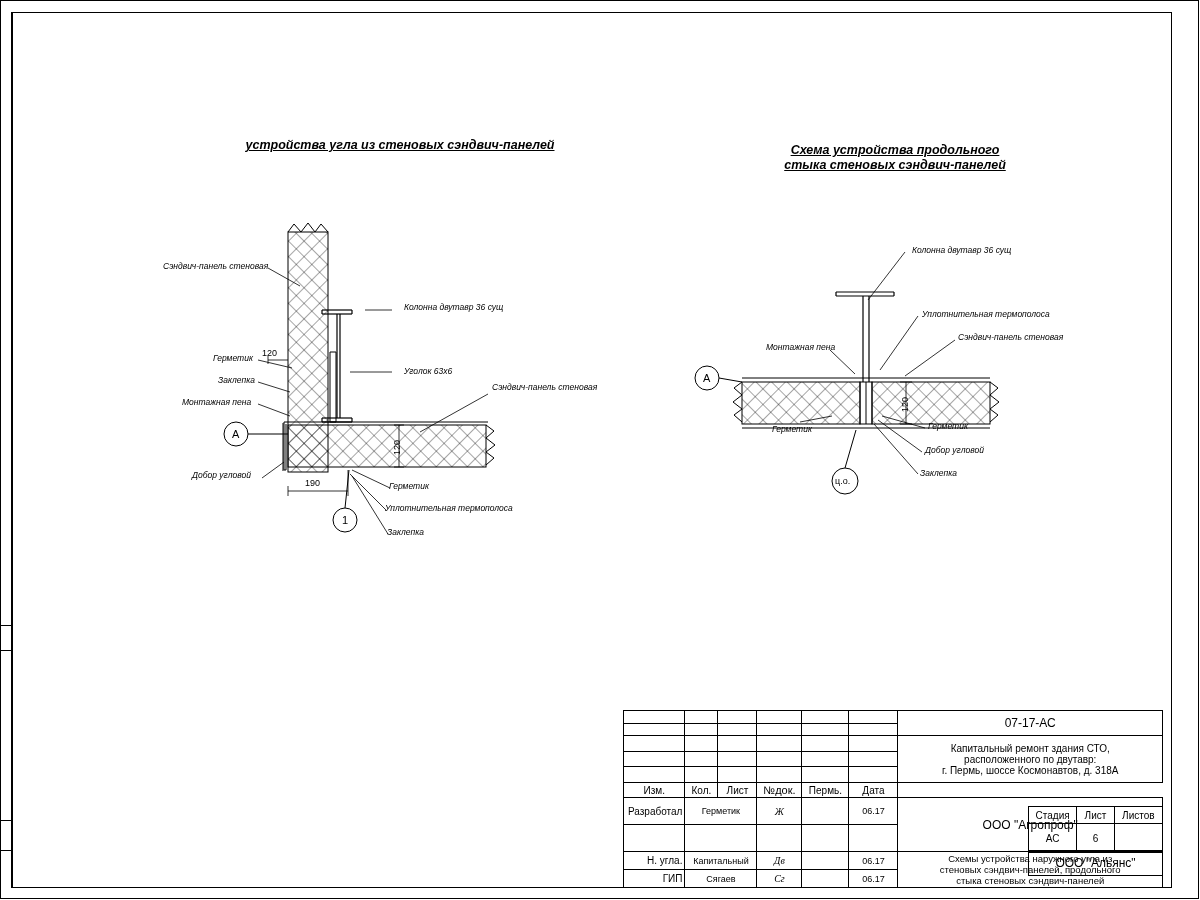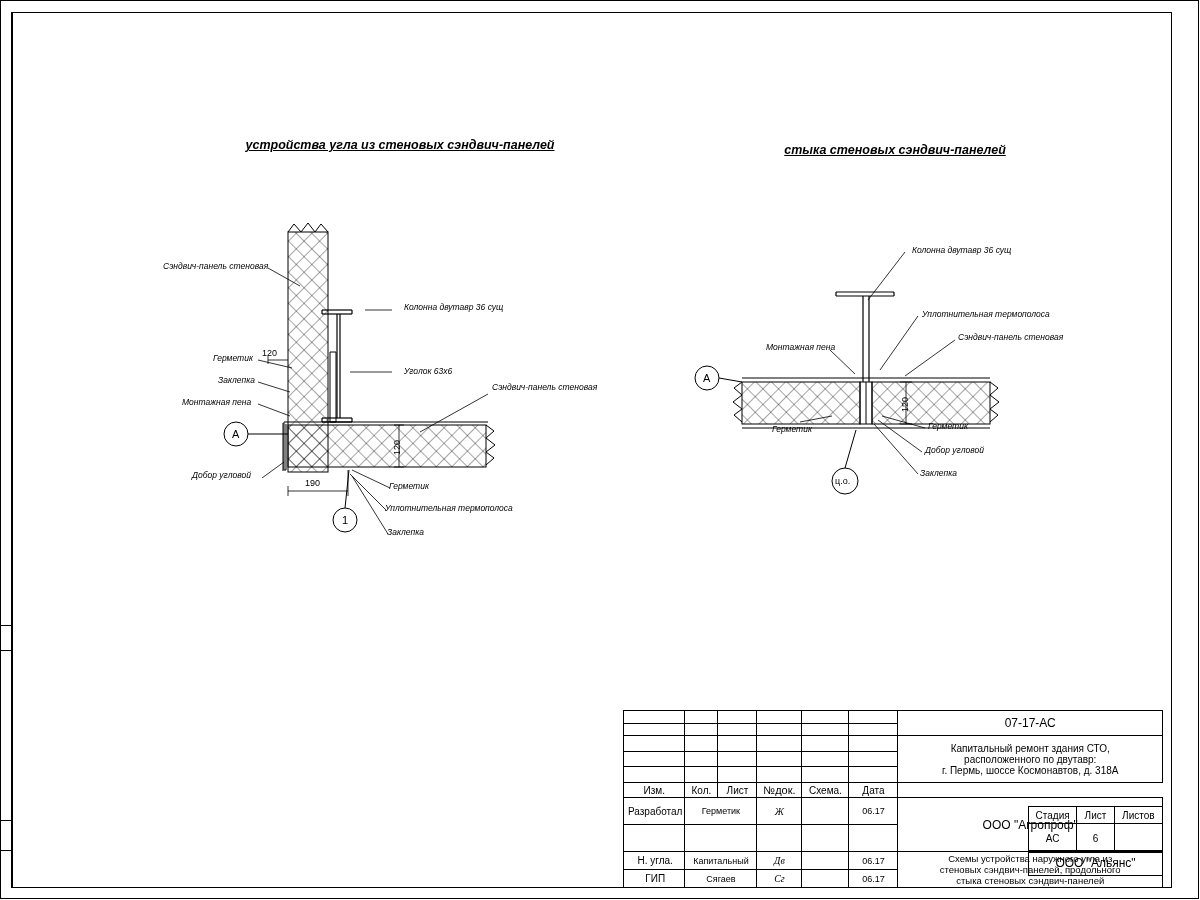--- a/index.html
+++ b/index.html
@@ -13,21 +13,21 @@
   .strip-div{position:absolute;left:0;width:12px;border-top:1px solid #000;}
   .title-it{font-style:italic;font-weight:bold;text-align:center;font-size:12.5px;line-height:15px;}
   .lbl{position:absolute;font-style:italic;font-size:8.5px;white-space:nowrap;}
   .dim{position:absolute;font-size:9px;white-space:nowrap;}
   .dimv{position:absolute;font-size:9px;white-space:nowrap;transform:rotate(-90deg);transform-origin:left top;}
   svg{position:absolute;left:0;top:0;overflow:visible;}
   
   .tb{position:absolute;left:623px;top:710px;width:540px;height:166px;font-size:10.5px;}
   .tb table{border-collapse:collapse;width:540px;height:166px;}
   .tb td{border:1px solid #000;padding:0 2px;text-align:center;vertical-align:middle;font-size:10px;}
-  .tb td.l{text-align:center;padding-left:4px;}
+  .tb td.l{text-align:right;padding-left:4px;}
   .tb .big{font-size:12px;}
   .sig{font-family:"Liberation Serif",serif;font-style:italic;font-size:12px;}
 </style>
 </head>
 <body>
 
 <div class="sheet">
 
   <div class="frame-outer"></div>
   <div class="frame-inner"></div>
@@ -36,20 +36,21 @@
     <div class="strip-div" style="top:638px"></div>
     <div class="strip-div" style="top:808px"></div>
     <div class="strip-div" style="top:838px"></div>
   </div>
 
   <div class="title-it" style="left:200px;top:138px;width:400px;position:absolute;">
     <div style="text-decoration:underline">устройства угла из стеновых сэндвич-панелей</div>
   </div>
 
   <div class="title-it" style="left:730px;top:143px;width:330px;position:absolute;">
+    <div style="text-decoration:underline">Схема устройства продольного</div>
     <div style="text-decoration:underline">стыка стеновых сэндвич-панелей</div>
   </div>
 
   <svg width="1200" height="900">
     <defs>
       <pattern id="hatchA" width="11" height="11" patternTransform="rotate(45)" patternUnits="userSpaceOnUse">
         <line x1="0" y1="0" x2="0" y2="11" stroke="#000" stroke-width="0.7"></line>
       </pattern>
       <pattern id="hatchB" width="11" height="11" patternTransform="rotate(-45)" patternUnits="userSpaceOnUse">
         <line x1="0" y1="0" x2="0" y2="11" stroke="#000" stroke-width="0.7"></line>
@@ -257,21 +258,21 @@
             <td></td>
             <td></td>
             <td></td>
             <td></td>
       </tr>
       <tr>
         <td style="height:14px">Изм.</td>
         <td>Кол.</td>
         <td>Лист</td>
         <td style="font-size:11px">№док.</td>
-        <td>Схема.</td>
+        <td>Пермь.</td>
         <td>Дата</td>
       </tr>
       <tr>
         <td class="l" style="height:26px">Разработал</td>
         <td colspan="2" style="font-size:9px">Герметик</td>
         <td class="sig">Ж</td>
         <td></td>
         <td style="font-size:9px">06.17</td>
         <td colspan="4" rowspan="2" class="big">ООО "Агропроф"</td>
       </tr>

